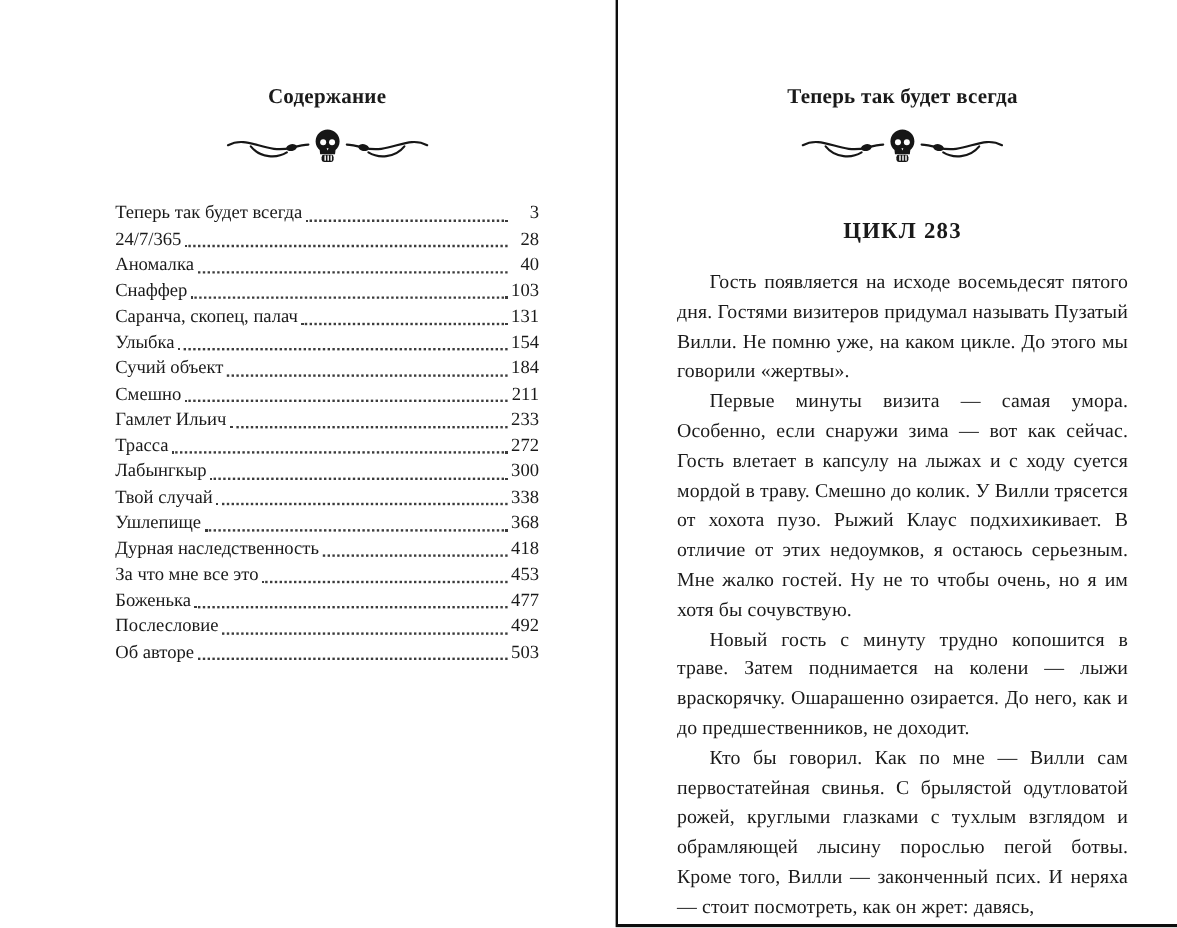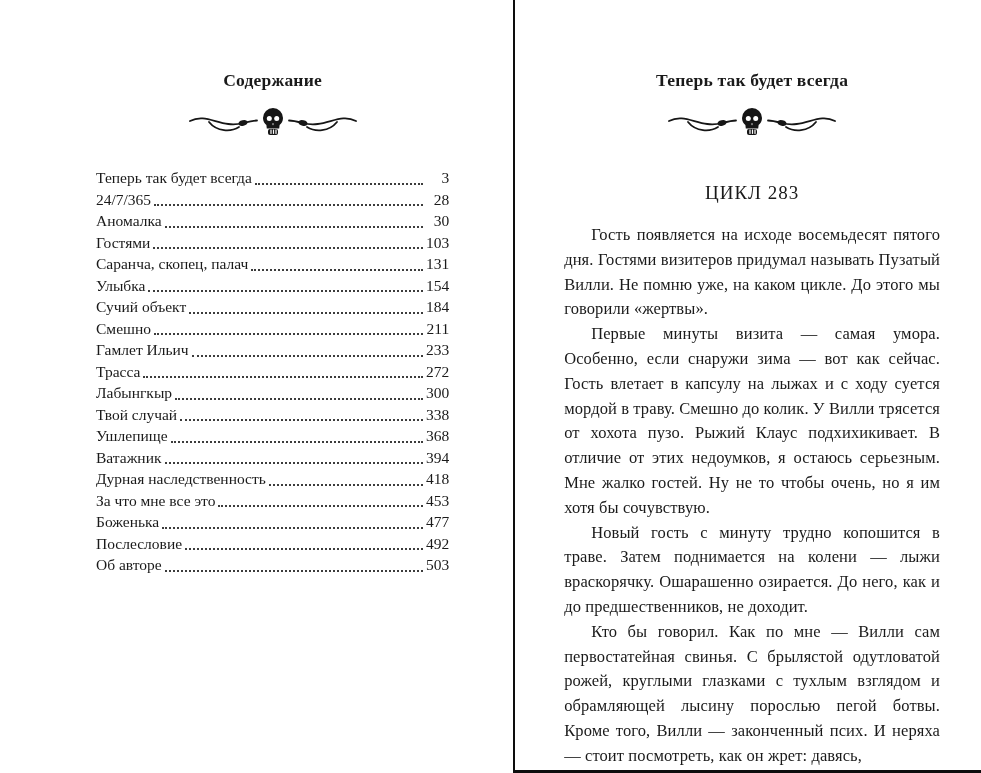--- a/index.html
+++ b/index.html
@@ -24,21 +24,21 @@
   .toc-row { display: flex; line-height: 21.5px; }
   .toc-label { white-space: nowrap; }
   .leader {
     flex: 1; margin: 0 2px 4px 3px;
     border-bottom: 2px dotted #3c3c3c; align-self: flex-end;
   }
   .toc-page { text-align: right; min-width: 24px; white-space: nowrap; }
   .toc-extra { }
 
   .chapter-title {
-    margin: 40px 0 0; font-size: 19px; font-weight: normal;
+    margin: 40px 0 0; font-size: 19px; font-weight: bold;
     text-align: center; letter-spacing: 1px;
   }
   .body-text {
     margin-top: 19px; font-size: 16.5px; line-height: 24.8px;
     text-align: justify; letter-spacing: 0.1px;
   }
   .body-text p { margin: 0; text-indent: 27px; }
 </style>
 </head>
 <body>
@@ -81,24 +81,24 @@
             <span class="toc-page">3</span>
           </div>
           <div class="toc-row">
             <span class="toc-label">24/7/365</span>
             <span class="leader"></span>
             <span class="toc-page">28</span>
           </div>
           <div class="toc-row">
             <span class="toc-label">Аномалка</span>
             <span class="leader"></span>
-            <span class="toc-page">30</span>
-          </div>
-          <div class="toc-row">
-            <span class="toc-label">Гостями</span>
+            <span class="toc-page">40</span>
+          </div>
+          <div class="toc-row">
+            <span class="toc-label">Снаффер</span>
             <span class="leader"></span>
             <span class="toc-page">103</span>
           </div>
           <div class="toc-row">
             <span class="toc-label">Саранча, скопец, палач</span>
             <span class="leader"></span>
             <span class="toc-page">131</span>
           </div>
           <div class="toc-row">
             <span class="toc-label">Улыбка</span>
@@ -132,25 +132,20 @@
           </div>
           <div class="toc-row">
             <span class="toc-label">Твой случай</span>
             <span class="leader"></span>
             <span class="toc-page">338</span>
           </div>
           <div class="toc-row">
             <span class="toc-label">Ушлепище</span>
             <span class="leader"></span>
             <span class="toc-page">368</span>
-          </div>
-          <div class="toc-row">
-            <span class="toc-label">Ватажник</span>
-            <span class="leader"></span>
-            <span class="toc-page">394</span>
           </div>
           <div class="toc-row">
             <span class="toc-label">Дурная наследственность</span>
             <span class="leader"></span>
             <span class="toc-page">418</span>
           </div>
           <div class="toc-row">
             <span class="toc-label">За что мне все это</span>
             <span class="leader"></span>
             <span class="toc-page">453</span>

